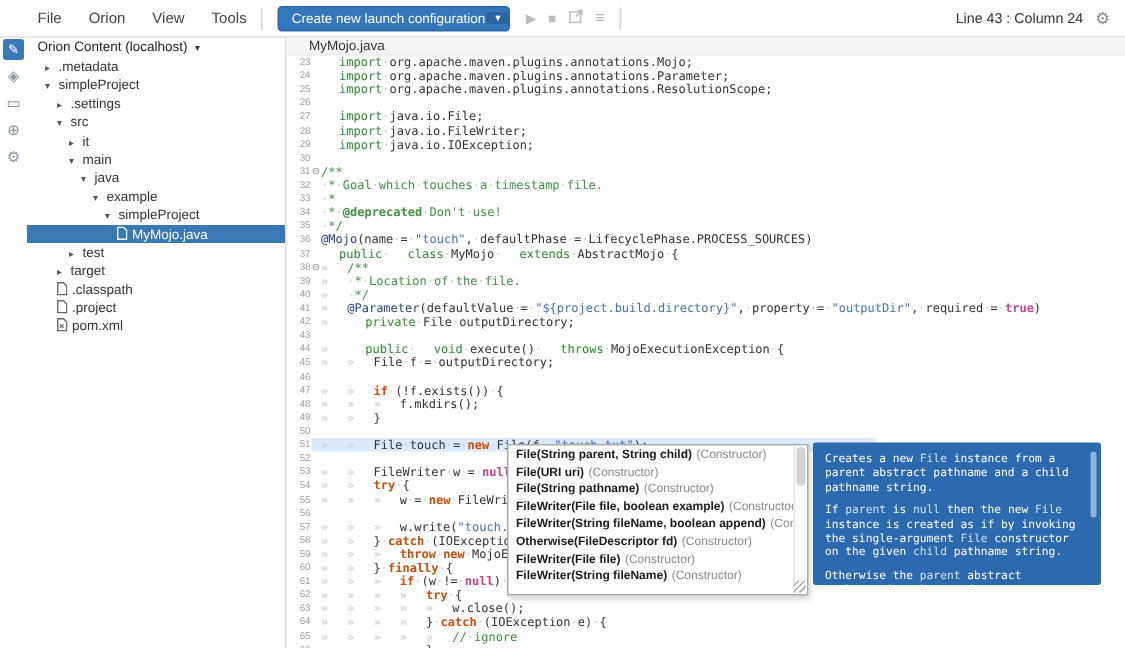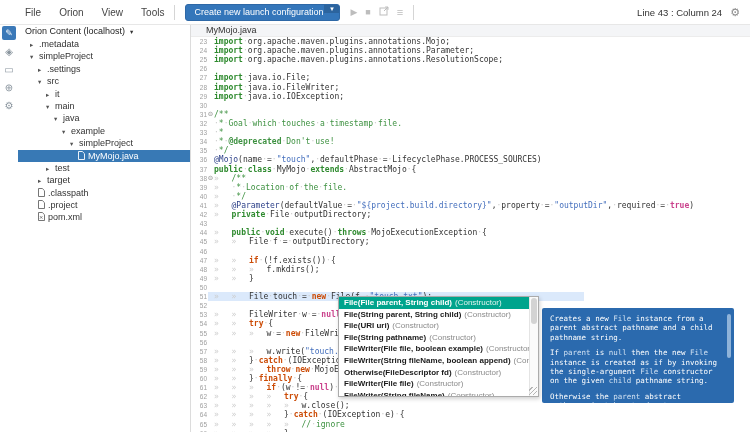--- a/index.html
+++ b/index.html
@@ -7,21 +7,21 @@
   #root {
     position:relative; width:750px; height:432px; overflow:hidden;
     font-family:"Liberation Sans", sans-serif; color:#333; background:#c2410c;
   }
   
   .topbar { position:absolute; left:0; top:0; width:750px; height:25px;
     background:#fff; border-bottom:1px solid #e7e7e7; display:flex; align-items:center; }
   .menus { display:flex; gap:18px; padding-left:25px; }
   .menu-item { font-size:10px; color:#444; cursor:default; }
   .vdiv { width:1px; height:15px; background:#d5d5d5; margin:0 10px; }
-  .launch-dd { height:17px; display:flex; align-items:flex-start; border-radius:3px;
+  .launch-dd { height:17px; display:flex; align-items:center; border-radius:3px;
     background:#3476ba; border:1px solid #2e68a6; overflow:hidden; width:155px; }
   .launch-dd .lbl { color:#fff; font-size:9px; line-height:15px; padding:0 8px; white-space:nowrap;
     overflow:hidden; flex:1; }
   .launch-dd .cap { width:15px; background:rgba(0,0,0,.15); color:#fff; font-size:7px;
     display:flex; align-items:center; justify-content:center; }
   .tb-icons { display:flex; gap:8px; align-items:center; margin-left:10px; color:#bdbdbd; }
   .tb-ic { font-size:9px; line-height:9px; color:#bdbdbd; }
   .spacer { flex:1; }
   .status { font-size:9.5px; color:#333; margin-right:8px; }
   .gear-right { font-size:11px; color:#8a8a8a; margin-right:10px; }
@@ -49,21 +49,21 @@
   .codewrap { position:absolute; left:0; top:12px; right:0; bottom:0; overflow:hidden;
     font-family:"DejaVu Sans Mono", monospace; font-size:8px; }
   .cl { height:9.12px; line-height:9.12px; white-space:nowrap; position:relative; }
   .cl.cur { background:linear-gradient(to right, transparent 17px, #dbe9fb 17px, #dbe9fb 393px, transparent 393px); }
   .ln { display:inline-block; width:16px; text-align:right; font-family:"Liberation Sans",sans-serif;
     font-size:6.5px; color:#9e9e9e; vertical-align:top; }
   .fold { display:inline-block; width:7px; text-align:center; font-size:6.5px; color:#8e8e8e;
     font-family:"DejaVu Sans", sans-serif; vertical-align:top; }
   .tab { display:inline-block; width:17.5px; color:#ccc; }
   .ws { color:#ccc; }
-  .kg { color:#2e8a2e; font-weight:bold; }
+  .kg { color:#2e8a2e; font-weight:normal;margin-left:12px; }
   .ko { color:#cc4c07; font-weight:bold; }
   .s  { color:#446fbd; }
   .c  { color:#3d9140; }
   .cb { color:#3d9140; font-weight:bold; }
   .a  { color:#2b3f88; }
   .b  { color:#ca428c; font-weight:bold; }
   .p  { color:#333; }
   
   .popup { position:absolute; left:338px; top:296px; width:201px; height:101px; background:#fff;
     border:1px solid #ababab; box-shadow:1px 2px 4px rgba(0,0,0,.18); overflow:hidden; z-index:5; }
@@ -73,21 +73,21 @@
   .prow .kind { color:#8a8a8a; margin-left:3px; }
   .prow.selected { background:#00a48d; }
   .prow.selected .sig { color:#fff; }
   .prow.selected .kind { color:#dff3ee; }
   .pscroll { position:absolute; right:0; top:0; width:9px; height:100%;
     background:#fafafa; border-left:1px solid #e4e4e4; }
   .pthumb { margin:1px; height:26px; background:#d3d3d3; border-radius:4px; }
   .grip { position:absolute; right:1px; bottom:1px; width:8px; height:8px;
     background:repeating-linear-gradient(135deg, transparent 0 2px, #b5b5b5 2px 3px); }
   
-  .docpanel { position:absolute; left:542px; top:308px; width:192px; height:95px;
+  .docpanel { position:absolute; left:542px; top:295px; width:192px; height:95px;
     background:#2b6aae; border-radius:2px; padding:6px 14px 6px 8px; overflow:hidden; z-index:4;
     font-family:"DejaVu Sans Mono", monospace; font-size:7.5px; line-height:9.4px; color:#fff; }
   .docpanel p { margin-bottom:6px; }
   .dc { color:#cfe0f2; }
   .dscroll { position:absolute; right:3px; top:6px; width:4px; height:44px;
     background:#8fb3d9; border-radius:2px; }
 </style>
 </head>
 <body>
 
@@ -212,21 +212,20 @@
         <div class="cl"><span class="ln">65</span><span class="fold"></span><span class="p"><span class="tab">»</span><span class="tab">»</span><span class="tab">»</span><span class="tab">»</span><span class="tab">»</span></span><span class="c">//<span class="ws">·</span>ignore</span></div>
         <div class="cl"><span class="ln">66</span><span class="fold"></span><span class="p"><span class="tab">»</span><span class="tab">»</span><span class="tab">»</span><span class="tab">»</span>}</span></div>
       </div>
   </div>
 
   <div class="popup" id="popup">
     <div class="pscroll">
         <div class="pthumb"></div>
       </div>
     <div class="grip"></div>
-  <div class="prow selected"><span class="sig">File(File parent, String child)</span><span class="kind">(Constructor)</span></div>
       <div class="prow"><span class="sig">File(String parent, String child)</span><span class="kind">(Constructor)</span></div>
       <div class="prow"><span class="sig">File(URI uri)</span><span class="kind">(Constructor)</span></div>
       <div class="prow"><span class="sig">File(String pathname)</span><span class="kind">(Constructor)</span></div>
       <div class="prow"><span class="sig">FileWriter(File file, boolean example)</span><span class="kind">(Constructor)</span></div>
       <div class="prow"><span class="sig">FileWriter(String fileName, boolean append)</span><span class="kind">(Constructor)</span></div>
       <div class="prow"><span class="sig">Otherwise(FileDescriptor fd)</span><span class="kind">(Constructor)</span></div>
       <div class="prow"><span class="sig">FileWriter(File file)</span><span class="kind">(Constructor)</span></div>
       <div class="prow"><span class="sig">FileWriter(String fileName)</span><span class="kind">(Constructor)</span></div>
     </div>
 

